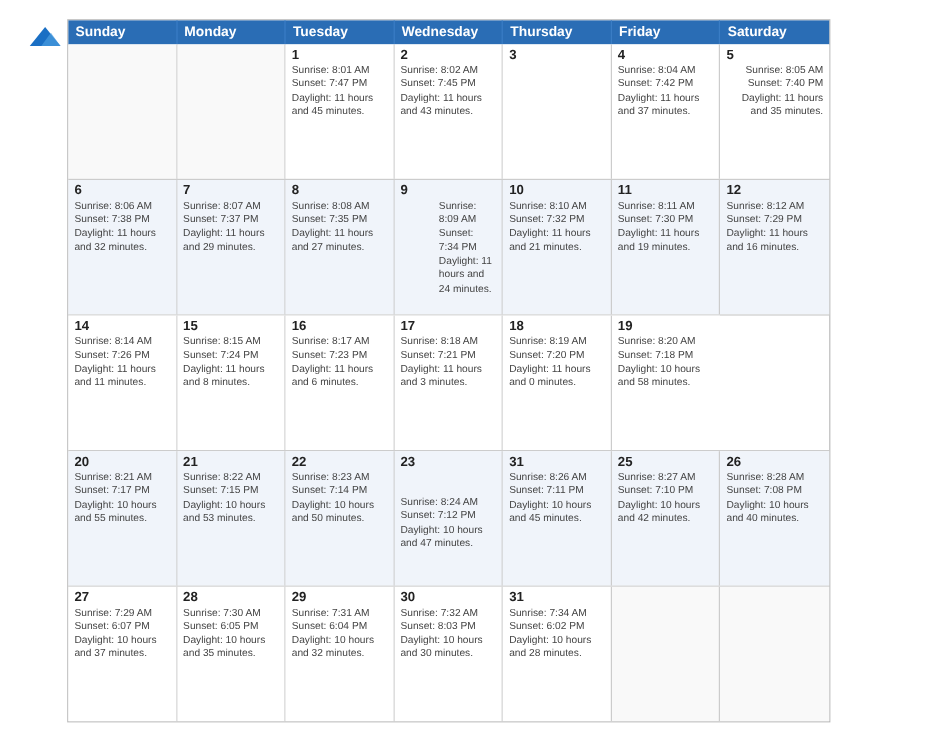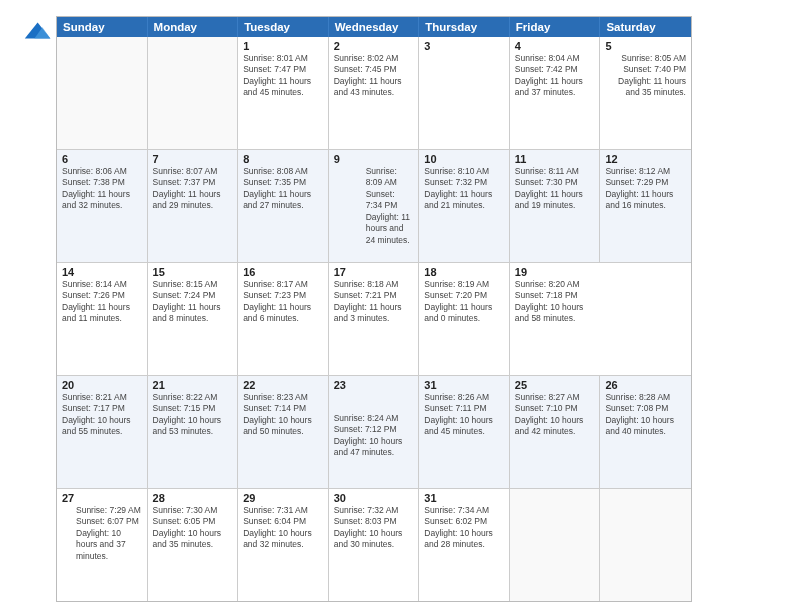--- a/index.html
+++ b/index.html
@@ -293,21 +293,21 @@
           <div class="cal-cell alt-row">
             <div class="day-num">26</div>
             <div class="day-info" style="white-space: pre-line;">Sunrise: 8:28 AM
 Sunset: 7:08 PM
 Daylight: 10 hours and 40 minutes.</div>
           </div>
         </div>
         <div class="cal-week">
           <div class="cal-cell">
             <div class="day-num">27</div>
-            <div class="day-info" style="white-space: pre-line; margin-left: 14px;">Sunrise: 7:29 AM
+            <div class="day-info" style="white-space: pre-line;">Sunrise: 7:29 AM
 Sunset: 6:07 PM
 Daylight: 10 hours and 37 minutes.</div>
           </div>
           <div class="cal-cell">
             <div class="day-num">28</div>
             <div class="day-info" style="white-space: pre-line;">Sunrise: 7:30 AM
 Sunset: 6:05 PM
 Daylight: 10 hours and 35 minutes.</div>
           </div>
           <div class="cal-cell">

